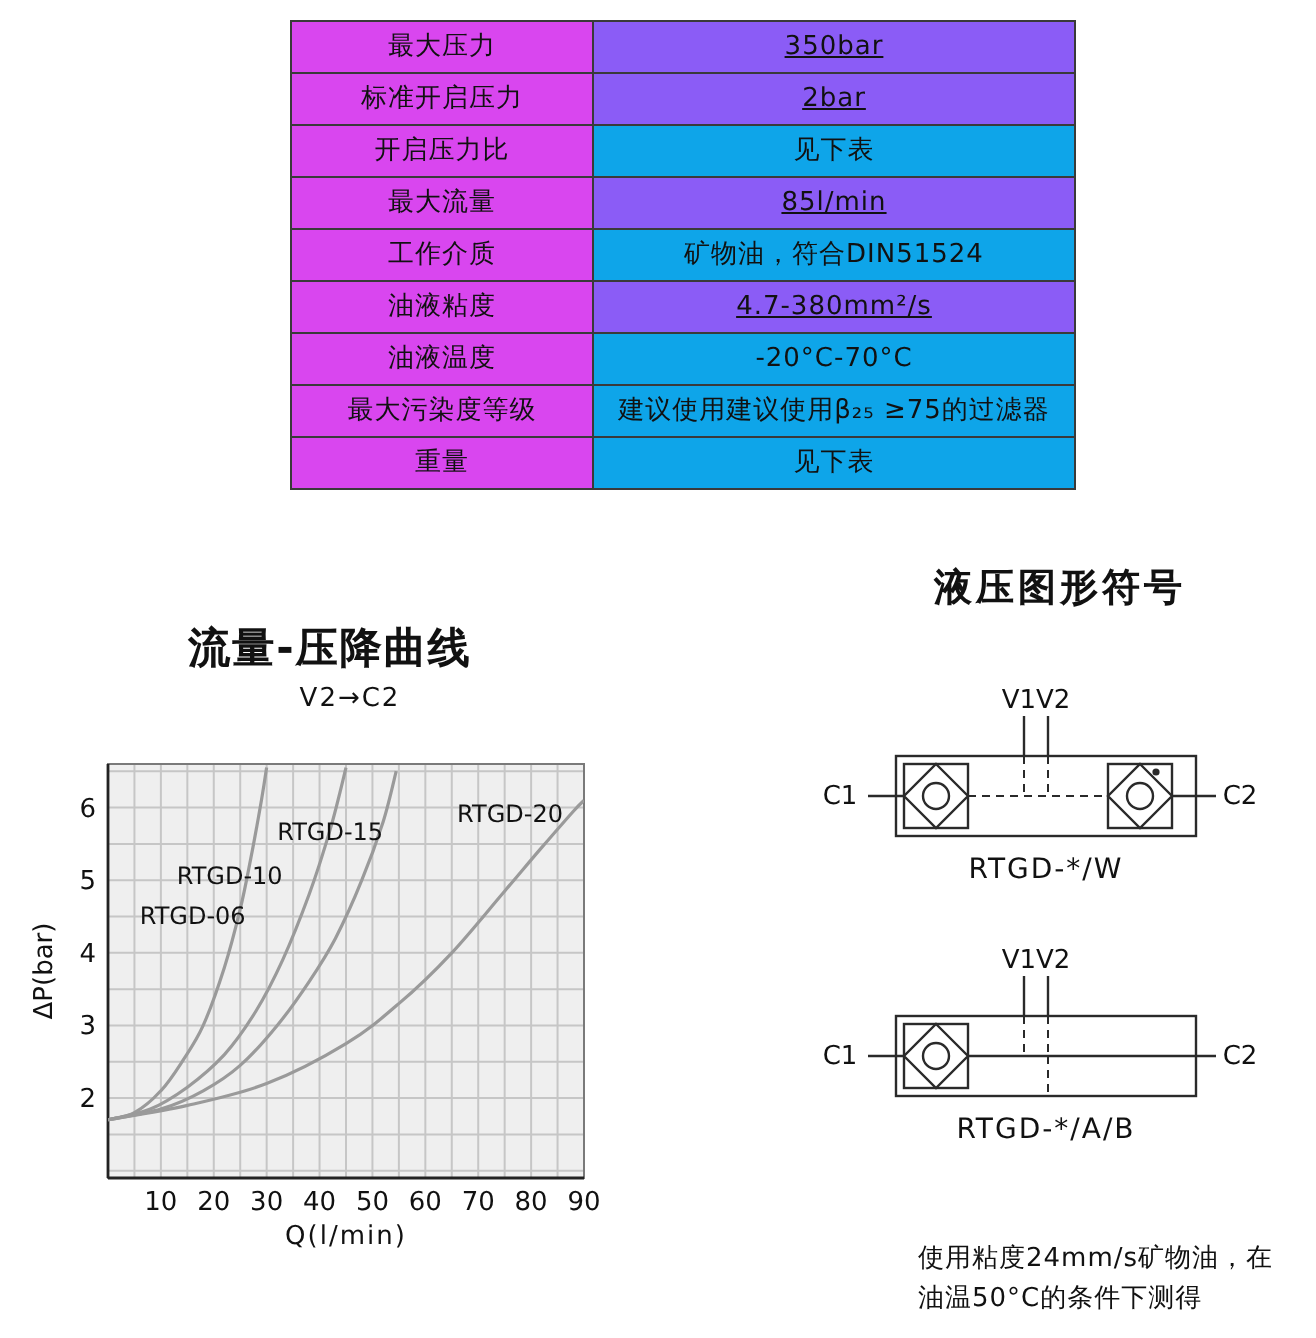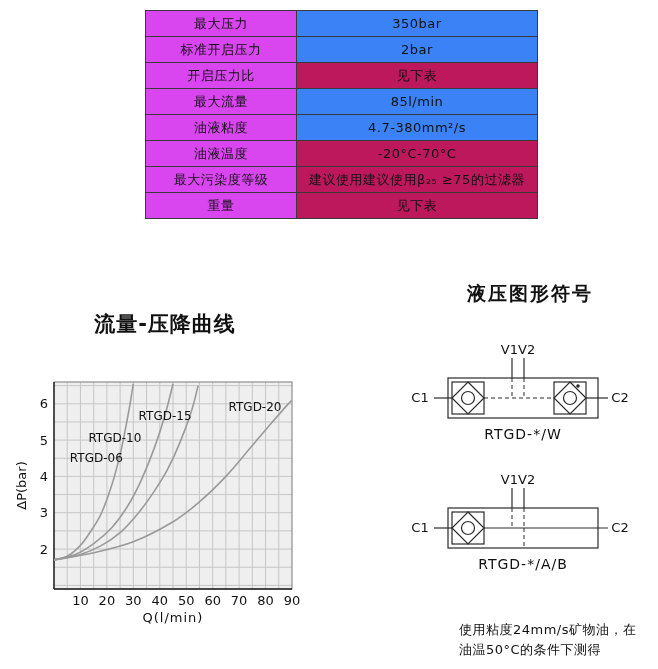--- a/index.html
+++ b/index.html
@@ -13,22 +13,22 @@
   
   .spec-table{
     position:absolute;left:145px;top:10px;width:366px;
     border-collapse:collapse;table-layout:fixed;
   }
   .spec-table td{
     border:1px solid #3a3a3a;text-align:center;vertical-align:middle;
     font-size:13px;padding:2px 6px;height:21px;letter-spacing:0.5px;line-height:18px;
   }
   .label-cell{width:138px;background:#d946ef;}
-  .value-cell{width:228px;background:#be185d;}
-  .value-cell.shaded{background:#3b82f6;}
+  .value-cell{width:228px;background:#0ea5e9;}
+  .value-cell.shaded{background:#8b5cf6;text-decoration:underline;}
 
   
   .chart-title{
     position:absolute;left:55px;top:310px;width:220px;text-align:center;
     font-size:21px;font-weight:bold;letter-spacing:1px;
   }
   .chart-sub{
     position:absolute;left:115px;top:342px;width:120px;text-align:center;
     font-size:13px;line-height:15px;letter-spacing:1px;
   }
@@ -67,40 +67,45 @@
         </tr>
         <tr>
           <td class="label-cell">开启压力比</td>
           <td class="value-cell">见下表</td>
         </tr>
         <tr>
           <td class="label-cell">最大流量</td>
           <td class="value-cell shaded">85l/min</td>
         </tr>
         <tr>
+          <td class="label-cell">工作介质</td>
+          <td class="value-cell">矿物油，符合DIN51524</td>
+        </tr>
+        <tr>
           <td class="label-cell">油液粘度</td>
           <td class="value-cell shaded">4.7-380mm²/s</td>
         </tr>
         <tr>
           <td class="label-cell">油液温度</td>
           <td class="value-cell">-20°C-70°C</td>
         </tr>
         <tr>
           <td class="label-cell">最大污染度等级</td>
           <td class="value-cell">建议使用建议使用β₂₅ ≥75的过滤器</td>
         </tr>
         <tr>
           <td class="label-cell">重量</td>
           <td class="value-cell">见下表</td>
         </tr>
       </tbody>
   </table>
 
   <div class="chart-title">流量-压降曲线</div>
   <div class="chart-sub">
+    <div>V2→C2</div>
   </div>
   <svg id="flowchart" width="290" height="260">
       <rect x="40" y="10" width="238" height="207" fill="#efefef"></rect>
       <line x1="53.22222222222222" y1="10" x2="53.22222222222222" y2="217" stroke="#c6c6c6" stroke-width="1"></line>
       <line x1="66.44444444444444" y1="10" x2="66.44444444444444" y2="217" stroke="#c6c6c6" stroke-width="1"></line>
       <line x1="79.66666666666666" y1="10" x2="79.66666666666666" y2="217" stroke="#c6c6c6" stroke-width="1"></line>
       <line x1="92.88888888888889" y1="10" x2="92.88888888888889" y2="217" stroke="#c6c6c6" stroke-width="1"></line>
       <line x1="106.11111111111111" y1="10" x2="106.11111111111111" y2="217" stroke="#c6c6c6" stroke-width="1"></line>
       <line x1="119.33333333333333" y1="10" x2="119.33333333333333" y2="217" stroke="#c6c6c6" stroke-width="1"></line>
       <line x1="132.55555555555554" y1="10" x2="132.55555555555554" y2="217" stroke="#c6c6c6" stroke-width="1"></line>

